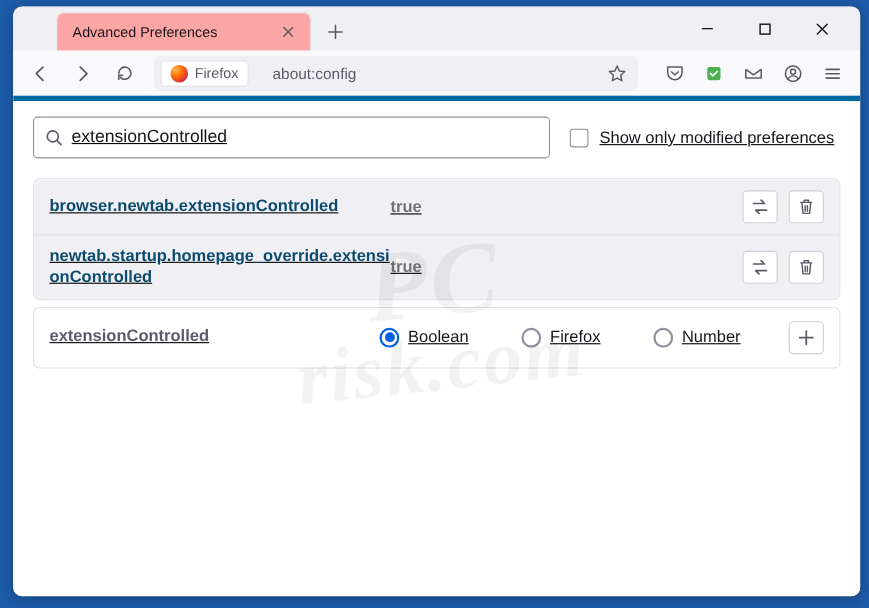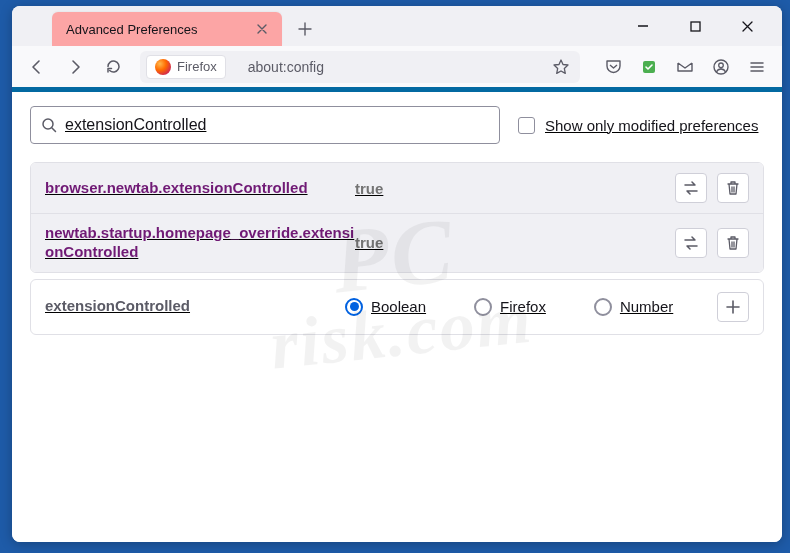--- a/index.html
+++ b/index.html
@@ -172,21 +172,21 @@
   }
   .pref-row {
     display: flex;
     align-items: center;
     padding: 10px 14px;
     font-size: 15px;
     min-height: 44px;
   }
   .pref-row.mod { background: #f0f0f4; font-weight: 700; }
   .pref-row + .pref-row { border-top: 1px solid #e0e0e6; }
-  .pref-name { flex: 0 0 310px; color: #701a75; word-break: break-word; line-height: 1.25; }
+  .pref-name { flex: 0 0 310px; color: #0c4a6e; word-break: break-word; line-height: 1.25; }
   .pref-value { flex: 1; color: #737373; }
   .pref-actions { display: flex; gap: 10px; }
   .icon-btn {
     width: 32px; height: 30px;
     border: 1px solid #cfcfd8;
     background: #fff;
     border-radius: 4px;
     display: flex; align-items: center; justify-content: center;
     color: #5b5b66;
   }

